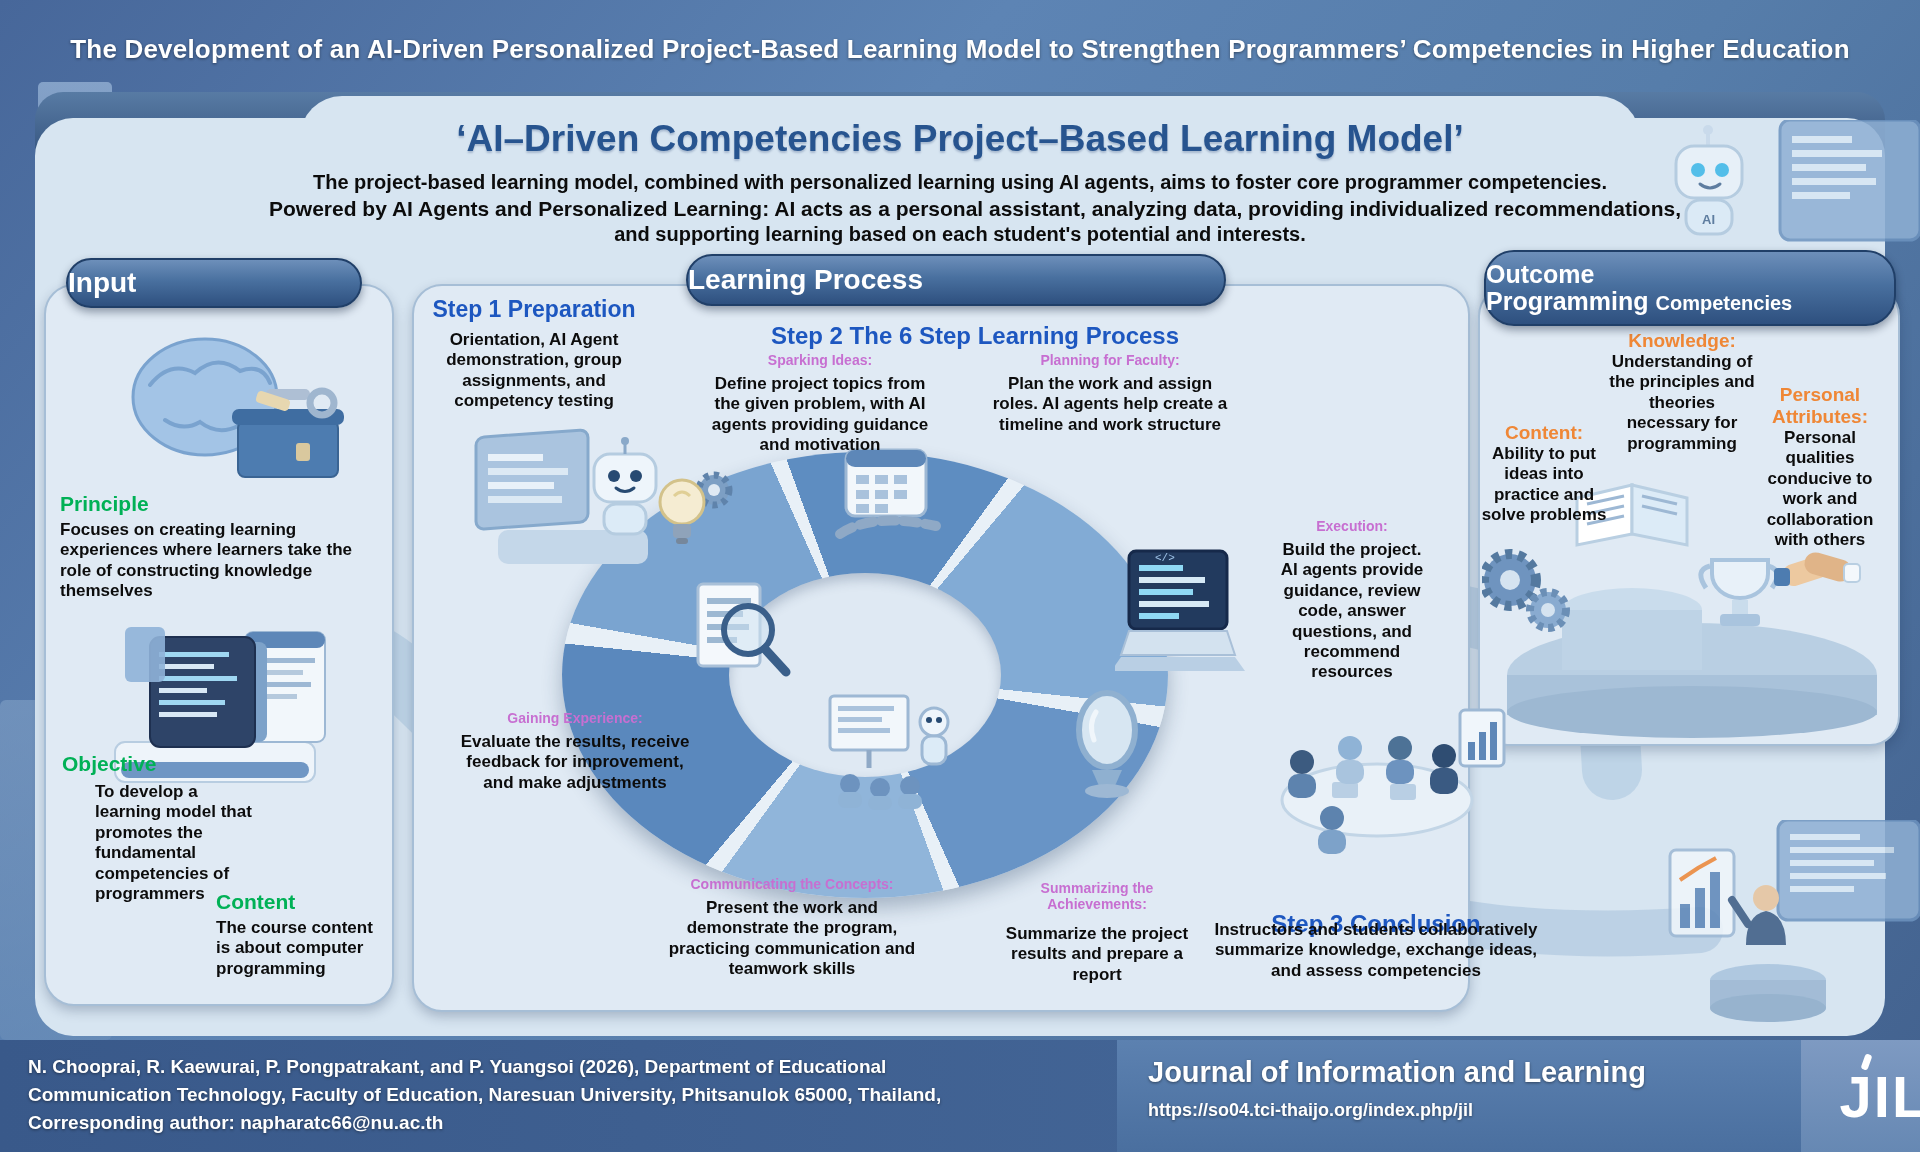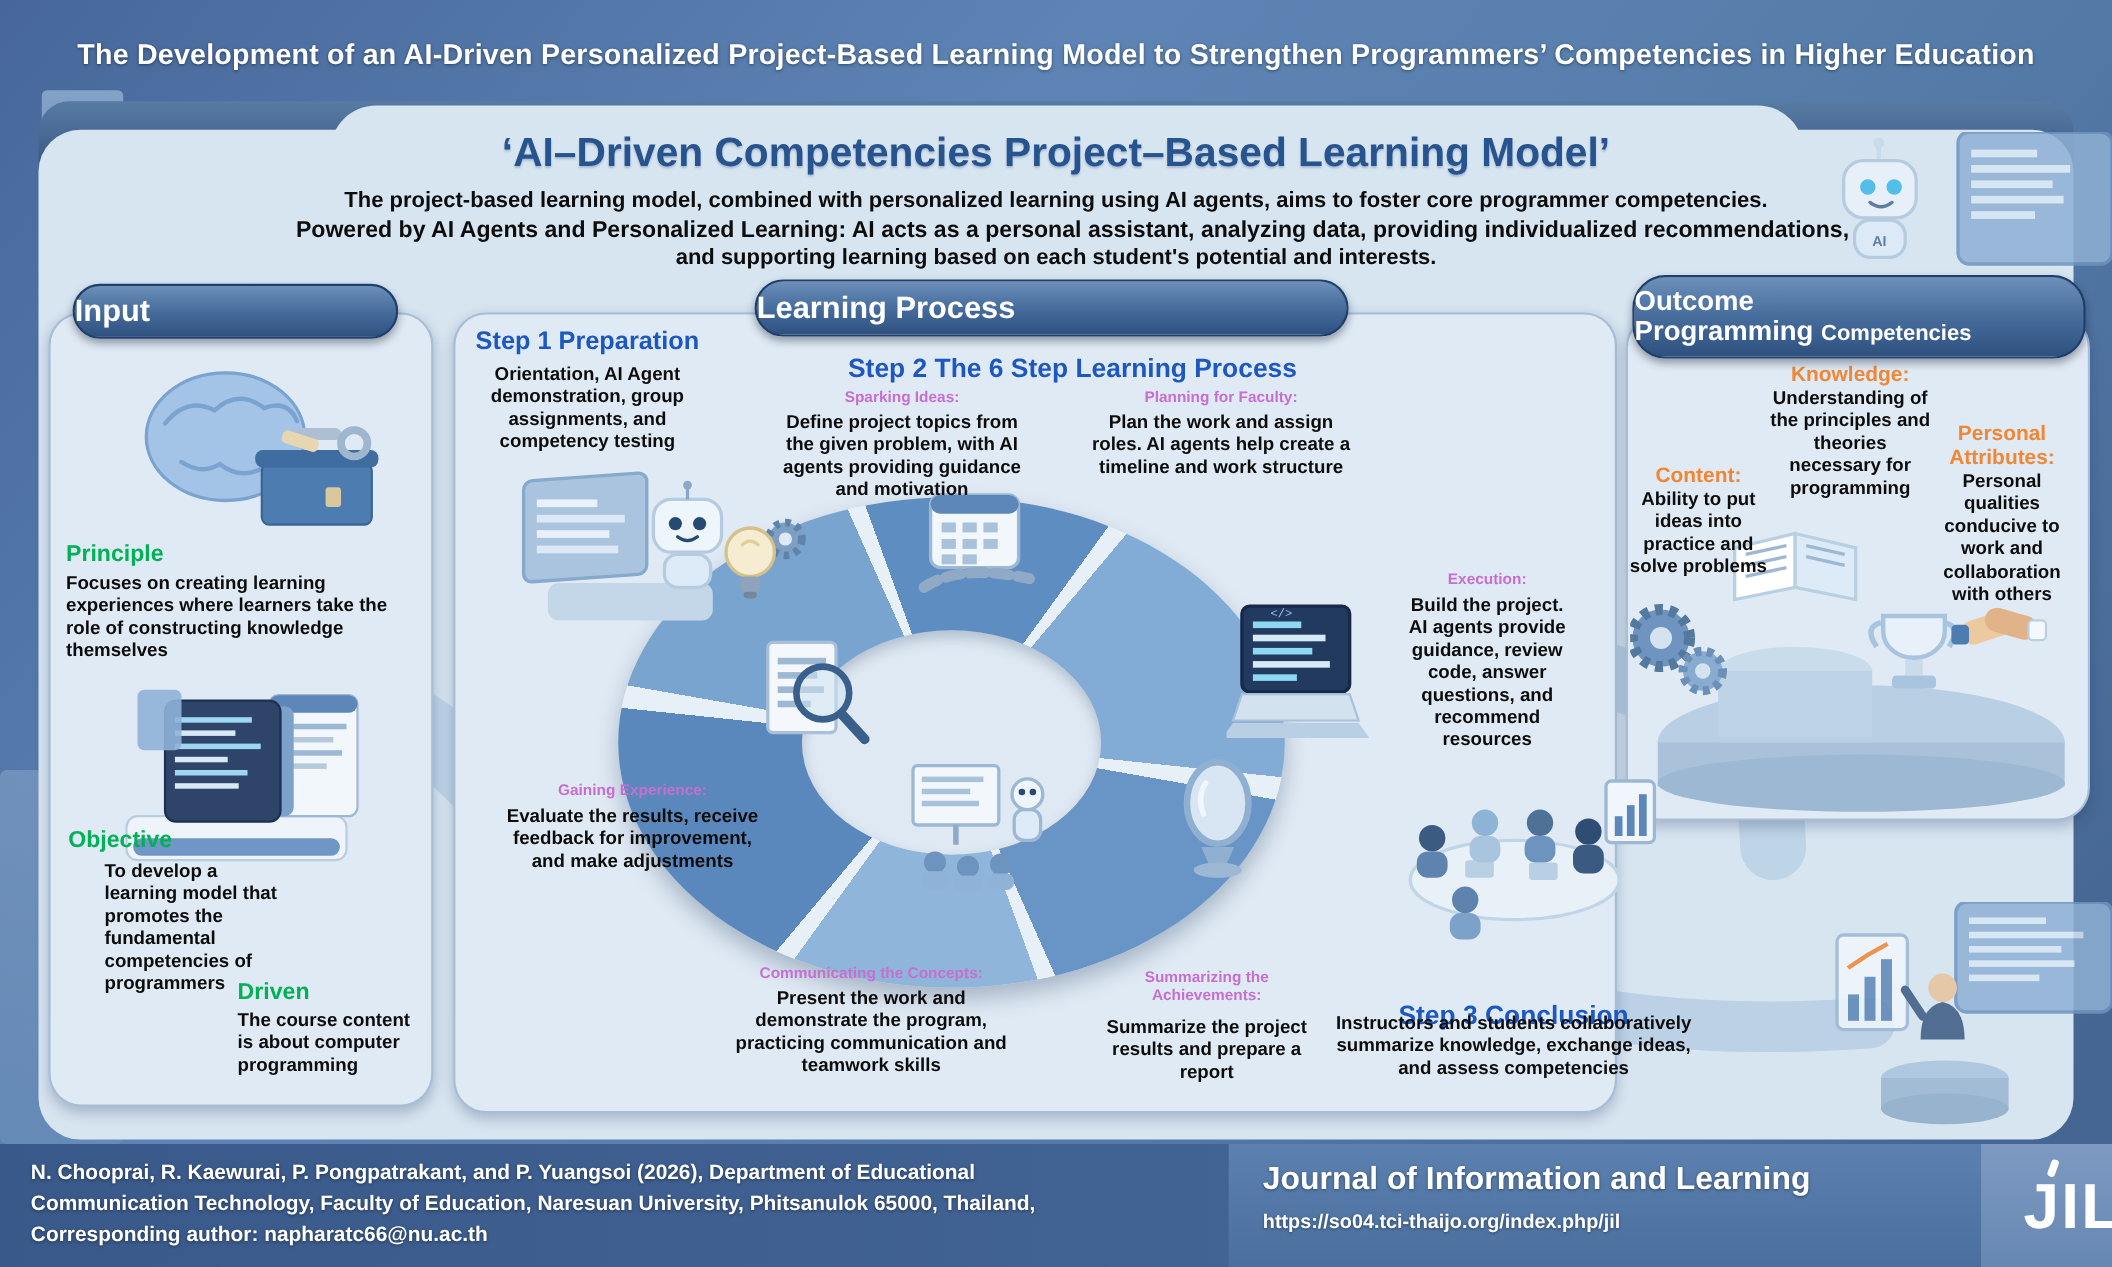--- a/index.html
+++ b/index.html
@@ -96,21 +96,21 @@
       <rect x="64" y="52" width="55" height="5" fill="#d8e8f5"></rect>
     <rect x="64" y="64" width="78" height="5" fill="#9fd7f2"></rect>
       <rect x="64" y="76" width="48" height="5" fill="#d8e8f5"></rect>
     <rect x="64" y="88" width="66" height="5" fill="#9fd7f2"></rect>
       <rect x="64" y="100" width="58" height="5" fill="#d8e8f5"></rect>
     <rect x="30" y="15" width="40" height="55" rx="6" fill="#8fb3d8" opacity=".9"></rect>
   </svg>
   <div class="abs lab-green" style="left:62px;top:752px;">Objective</div>
   <div class="abs txt" style="left:48px;top:782px;width:158px;margin-left:47px;">To develop a learning model that promotes the fundamental competencies of programmers</div>
 
-  <div class="abs lab-green" style="left:216px;top:890px;">Driven</div>
+  <div class="abs lab-green" style="left:216px;top:890px;">Content</div>
   <div class="abs txt" style="left:216px;top:918px;width:160px;">The course content is about computer programming</div>
 
   <div class="abs ctr step-title" style="left:424px;top:296px;width:220px;font-size:23px;">Step 1 Preparation</div>
   <div class="abs ctr txt" style="left:428px;top:330px;width:212px;">Orientation, AI Agent demonstration, group assignments, and competency testing</div>
 
   <svg class="abs" style="left:468px;top:420px;z-index:4;" width="210" height="160" viewBox="0 0 210 160">
     <rect x="30" y="110" width="150" height="34" rx="10" fill="#c4d7e9"></rect>
     <rect x="8" y="18" width="112" height="92" rx="8" fill="#aac4df" stroke="#86a9cc" stroke-width="3" transform="skewY(-4)"></rect>
     <rect x="20" y="34" width="55" height="7" fill="#e8f1f9"></rect>
       <rect x="20" y="48" width="80" height="7" fill="#dce9f4"></rect>

